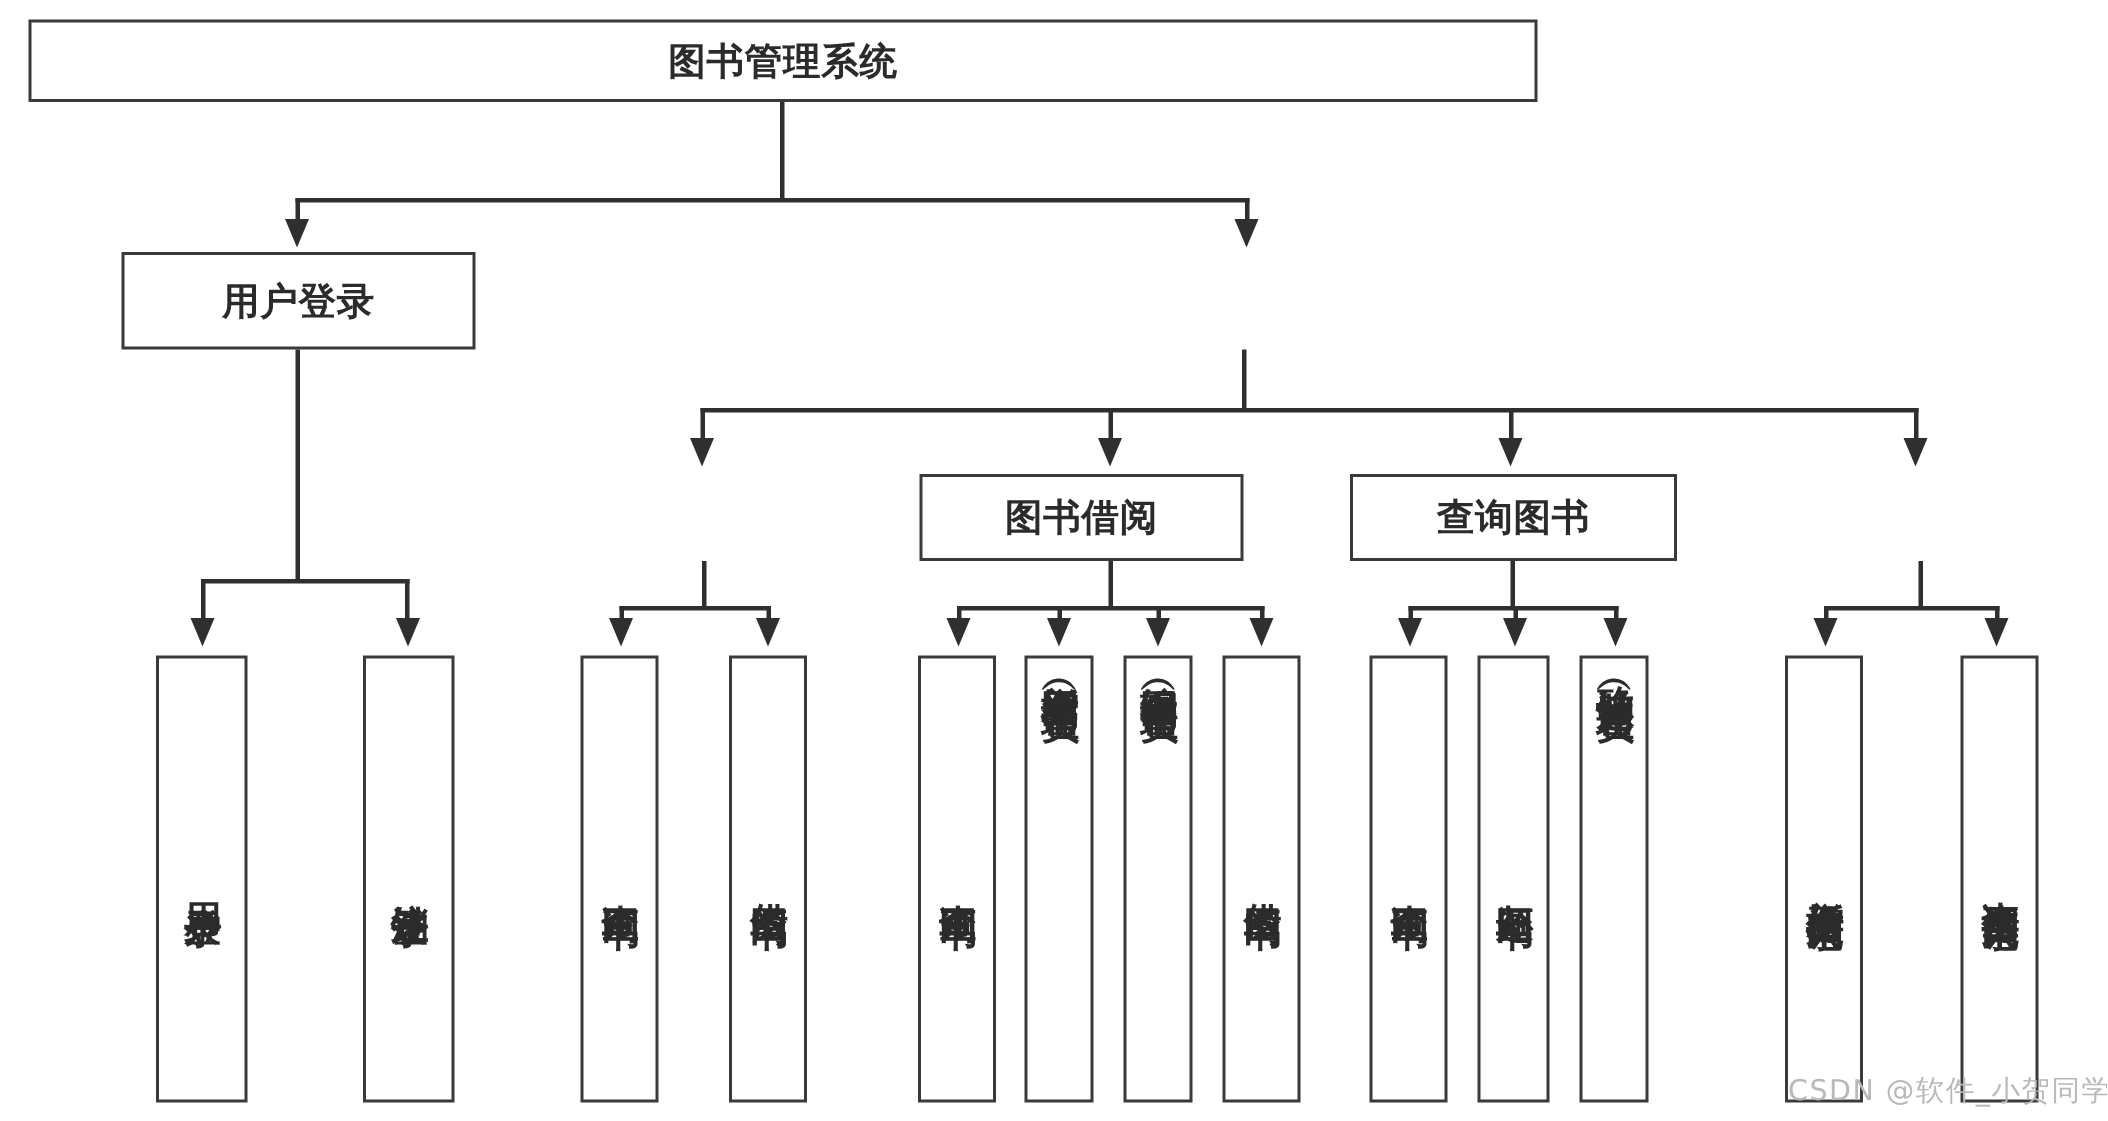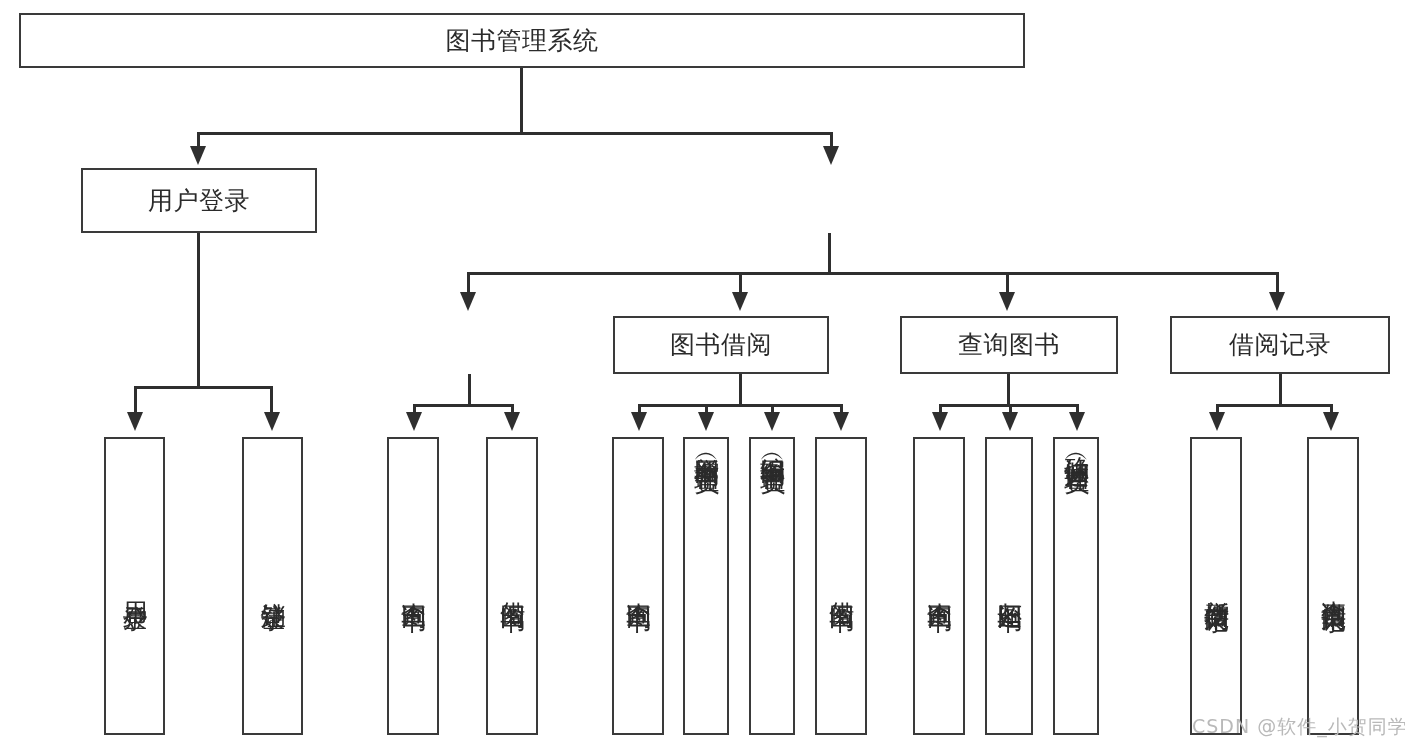--- a/index.html
+++ b/index.html
@@ -19,20 +19,21 @@
   }
   .node {
     position: absolute;
     box-sizing: border-box;
     border: 2.5px solid #3a3a3a;
     background: #ffffff;
     display: flex;
     align-items: center;
     justify-content: center;
     color: #2b2b2b;
+    font-weight: bold;
   }
   .node-h .label {
     font-size: 25px;
     line-height: 1.1;
     letter-spacing: 0.5px;
     white-space: nowrap;
   }
   .node-v {
     align-items: flex-start;
     justify-content: center;
@@ -113,23 +114,20 @@
   <div class="arrow" style="left:732px; top:292px;"></div>
   <div class="arrow" style="left:999px; top:292px;"></div>
   <div class="arrow" style="left:1269px; top:292px;"></div>
 
   <div class="node node-h" style="left:613px; top:316px; width:216px; height:58px;">
     <span class="label">图书借阅</span>
   </div>
   <div class="node node-h" style="left:900px; top:316px; width:218px; height:58px;">
     <span class="label">查询图书</span>
   </div>
-  <div class="node node-h" style="left:1170px; top:316px; width:220px; height:58px;">
-    <span class="label">借阅记录</span>
-  </div>
 
   <div class="conn v" style="left:468px; top:374px; height:32px;"></div>
   <div class="conn h" style="left:413px; top:404px; width:101px;"></div>
   <div class="conn v" style="left:413px; top:404px; height:8px;"></div>
   <div class="conn v" style="left:511px; top:404px; height:8px;"></div>
   <div class="arrow" style="left:406px; top:412px;"></div>
   <div class="arrow" style="left:504px; top:412px;"></div>
 
   <div class="conn v" style="left:739px; top:374px; height:32px;"></div>
   <div class="conn h" style="left:638px; top:404px; width:205px;"></div>

